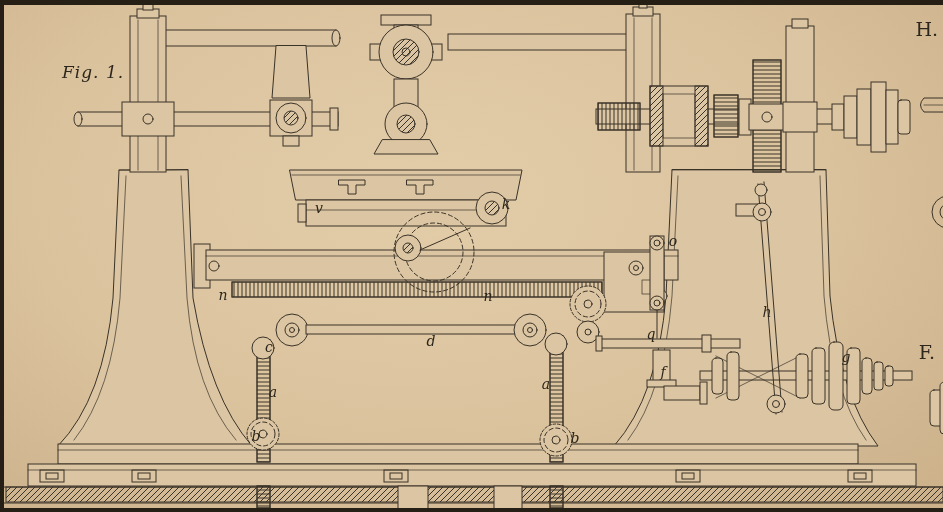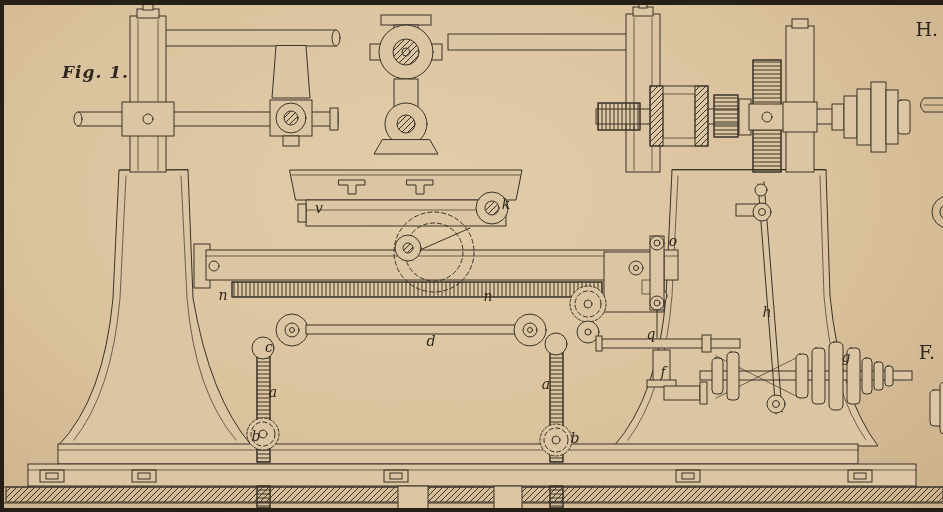--- a/index.html
+++ b/index.html
@@ -21,21 +21,21 @@
   .drawing .pf{fill:var(--paper);}
   .drawing .hv{fill:url(#pvf);}
   .drawing .hh{fill:url(#phf);}
   .drawing .hd{fill:url(#pdf);}
   .drawing .dk{fill:var(--frame);stroke:none;}
   .drawing .st{stroke:none;}
   .drawing .dash{stroke-dasharray:4 3;}
   .drawing .dash2{stroke-dasharray:2.5 2;}
   .drawing .thin{stroke-width:.7;}
   .caption{position:absolute;color:#2c261c;user-select:none;}
-  .fig{left:62px;top:62px;font-size:17px;font-style:italic;font-weight:bold;letter-spacing:1px;}
+  .fig{left:62px;top:62px;font-size:17px;font-style:italic;font-weight:normal;letter-spacing:1px;}
   .plate-h{right:5px;top:18px;font-size:19px;}
   .plate-f{right:8px;top:341px;font-size:19px;}
   .part-label{
     position:absolute;transform:translate(-50%,-50%);
     font-family:"DejaVu Serif", serif;font-style:italic;font-size:14px;color:#2c261c;
     user-select:none;
   }
 </style>
 </head>
 <body>

